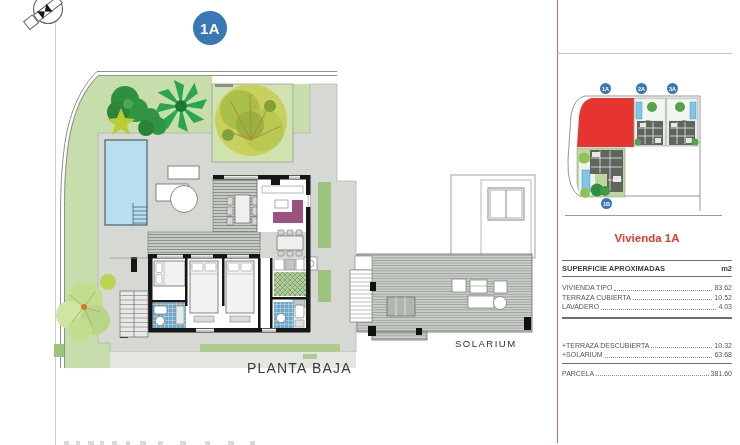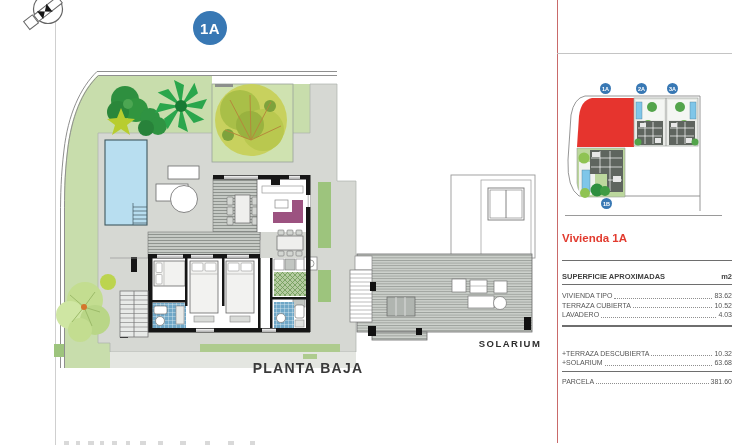--- a/index.html
+++ b/index.html
@@ -7,30 +7,30 @@
          font-family:"Liberation Sans",sans-serif;}
   .sheet svg{position:absolute;left:0;top:0;}
 
   .badge{position:absolute;border-radius:50%;background:#3878b4;color:#fff;
          display:flex;align-items:center;justify-content:center;font-weight:bold;z-index:5;}
   .badge-main{left:193px;top:11px;width:34px;height:34px;font-size:15px;letter-spacing:.5px;}
   .badge-site{width:11px;height:11px;font-size:5.5px;letter-spacing:0;}
   .b-1a{left:600px;top:83px;} .b-2a{left:636px;top:83px;}
   .b-3a{left:667px;top:83px;} .b-1b{left:601px;top:198px;}
 
-  .plan-label{position:absolute;color:#3a3a3a;text-align:center;z-index:4;font-weight:bold;}
+  .plan-label{position:absolute;color:#3a3a3a;text-align:left;z-index:4;}
   .lbl-planta{left:247px;top:360px;width:122px;font-size:14px;letter-spacing:1.2px;}
   .lbl-solarium{left:455px;top:338px;width:110px;font-size:9.5px;letter-spacing:1.5px;color:#2e2e2e;}
 
   .panel{position:absolute;left:562px;top:232px;width:170px;z-index:4;color:#555;}
-  .panel-title{text-align:left;color:#e23b2f;font-weight:bold;font-size:11.5px;
+  .panel-title{text-align:center;color:#e23b2f;font-weight:bold;font-size:11.5px;
                line-height:13px;margin:0 0 15px 0;}
   .rule{border:0;border-top:1px solid #6e6e6e;margin:0;height:0;}
   .theader{display:flex;justify-content:space-between;align-items:flex-end;
-           font-size:7.5px;font-weight:bold;color:#3f3f3f;padding:3px 0;line-height:9px;margin-top:8px;}
+           font-size:7.5px;font-weight:bold;color:#3f3f3f;padding:3px 0;line-height:9px;}
   .rows-a{margin-top:6px;}
   .trow{display:flex;align-items:flex-end;font-size:7px;line-height:9.5px;color:#555;}
   .trow .dots{flex:1;border-bottom:1px dotted #8f8f8f;margin:0 2px 2px 2px;}
   .trow.bold{font-size:7.5px;font-weight:bold;color:#3f3f3f;line-height:10px;padding:2px 0;}
   .rule-mid{margin-top:5px;}
   .rows-b{margin-top:22px;}
   .rule-low{margin-top:3px;}
   .trow.parcel{margin-top:5px;}
 </style>
 </head>

